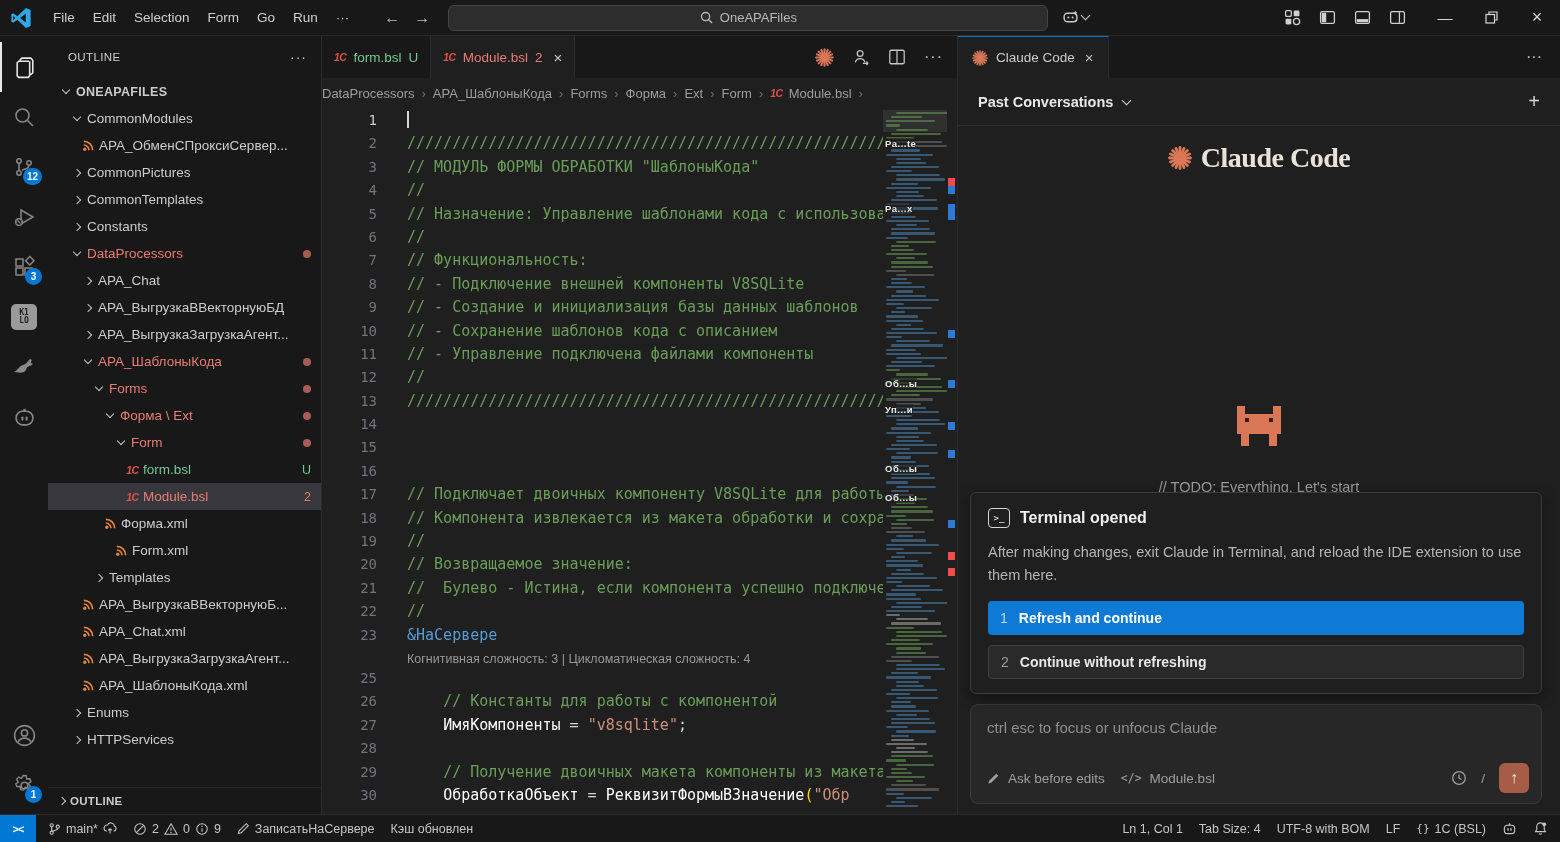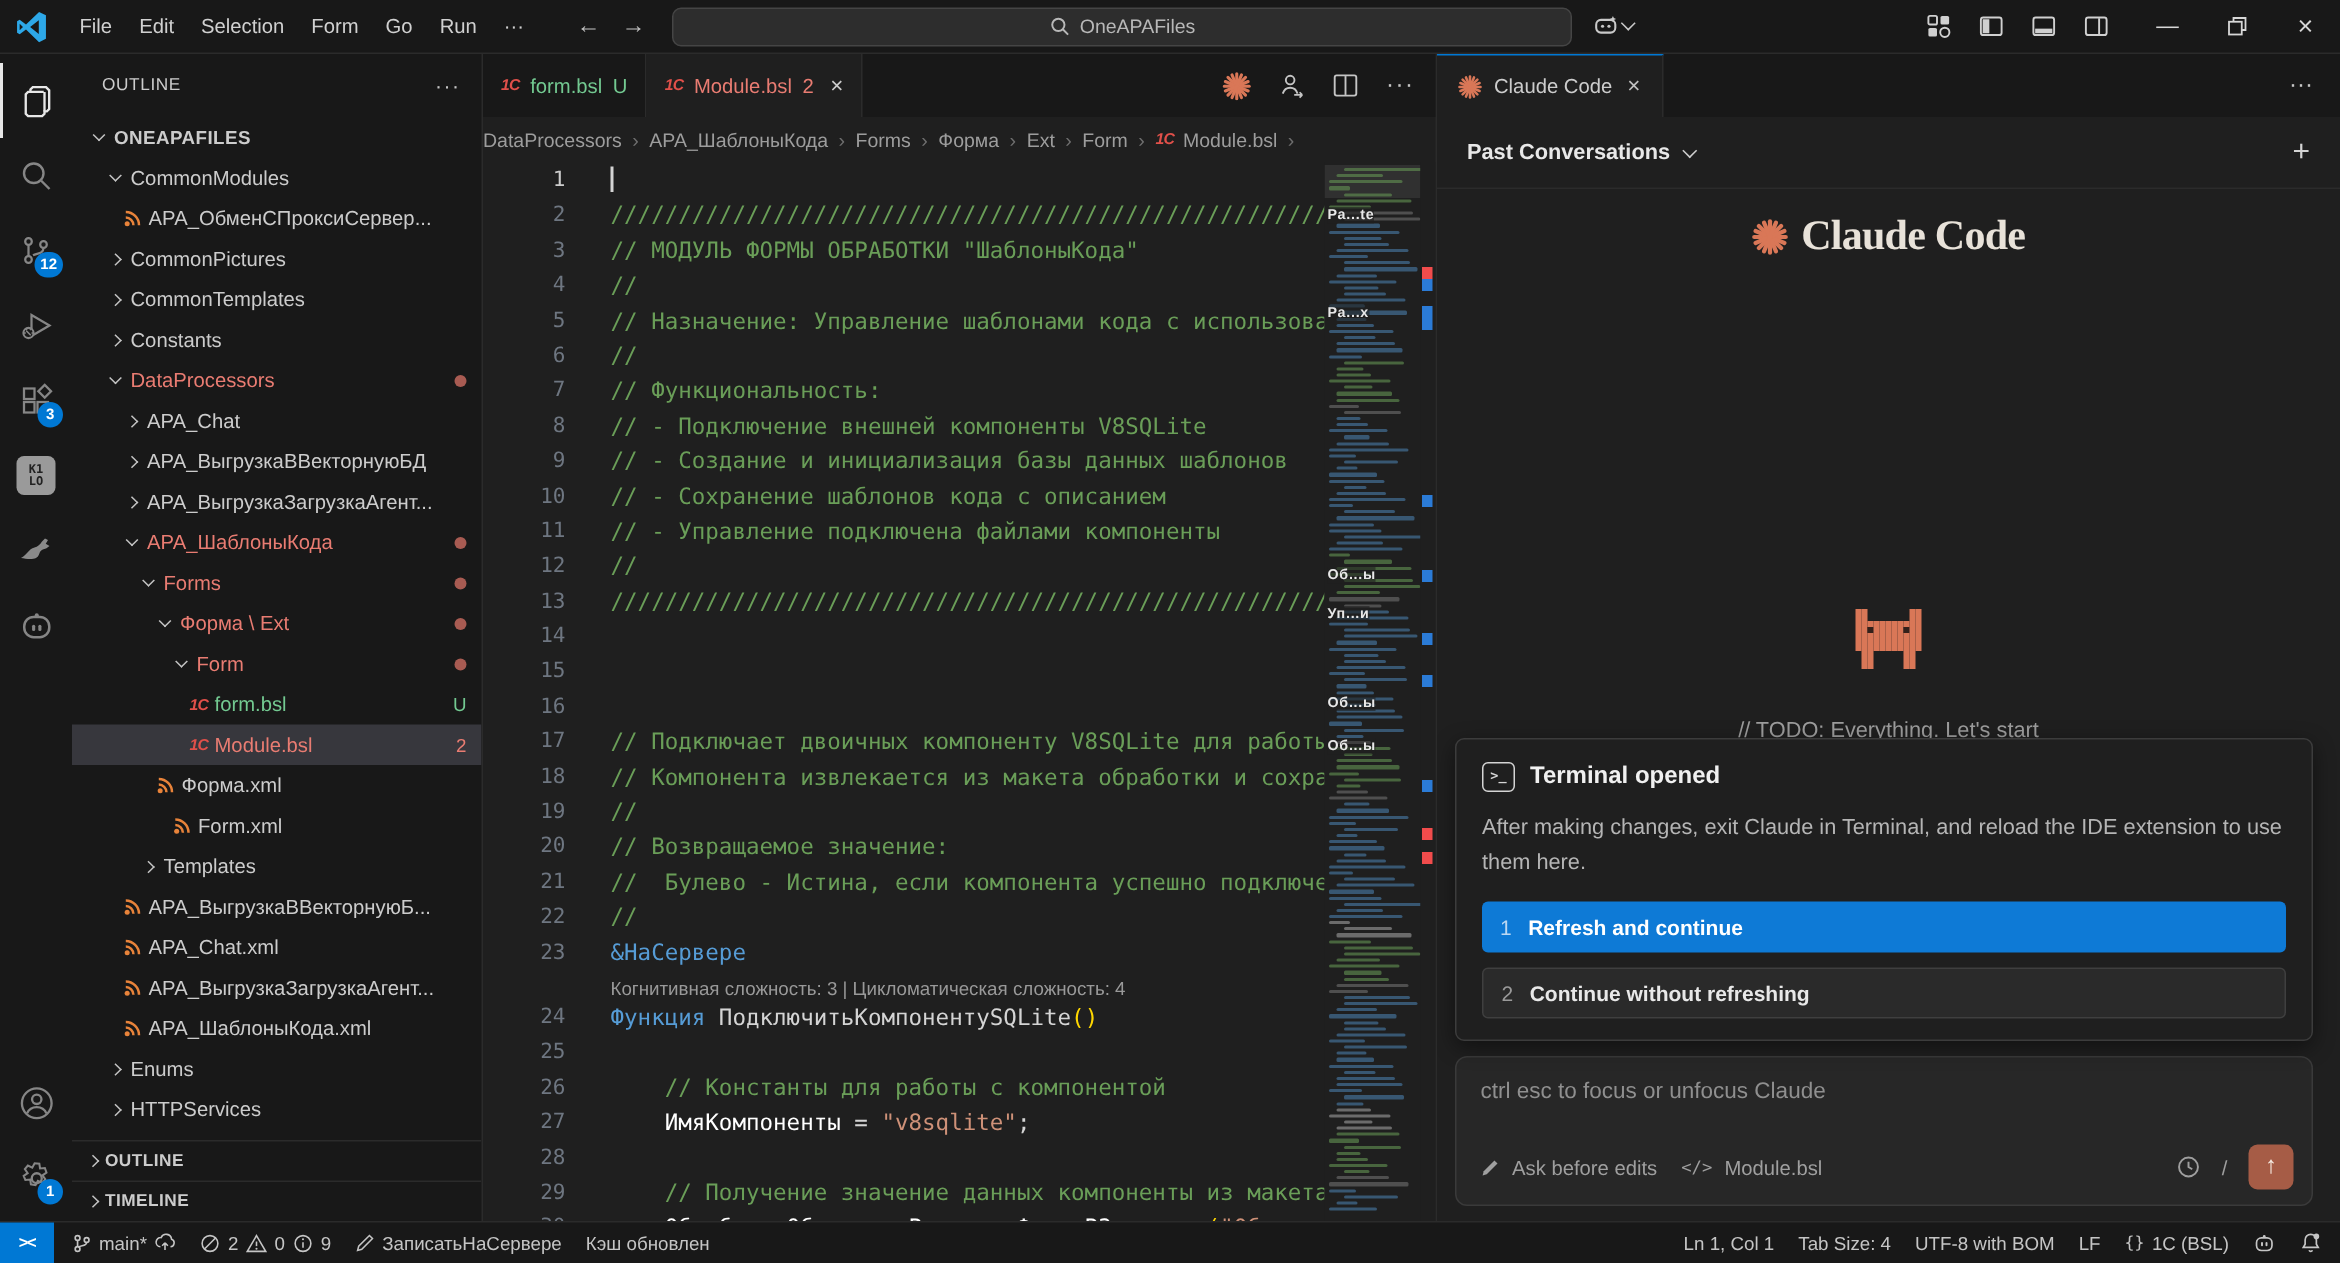--- a/index.html
+++ b/index.html
@@ -491,26 +491,20 @@
             <span class="tree-label">HTTPServices</span>
           </div>
         </div>
       <div class="sb-panels">
         <div class="sb-panel-row">
           <span class="chev col" style="width:16px;display:flex;justify-content:center;">
               <i></i>
             </span>
           <span>OUTLINE</span>
         </div>
-        <div class="sb-panel-row">
-          <span class="chev col" style="width:16px;display:flex;justify-content:center;">
-              <i></i>
-            </span>
-          <span>TIMELINE</span>
-        </div>
       </div>
     </div>
 
     <div class="editor">
       <div class="tabbar">
         <div class="tab">
           <span class="ic-1c">1С</span>
           <span class="c-untracked">form.bsl</span>
           <span class="c-untracked">U</span>
         </div>
@@ -581,26 +575,25 @@
             <div class="code-line"><span class="ln">15</span></div>
             <div class="code-line"><span class="ln">16</span><span class="lc"></span></div>
             <div class="code-line"><span class="ln">17</span><span class="lc"><span class="tk-cm">// Подключает двоичных компоненту V8SQLite для работы</span></span></div>
             <div class="code-line"><span class="ln">18</span><span class="lc"><span class="tk-cm">// Компонента извлекается из макета обработки и сохраняется</span></span></div>
             <div class="code-line"><span class="ln">19</span><span class="lc"><span class="tk-cm">//</span></span></div>
             <div class="code-line"><span class="ln">20</span><span class="lc"><span class="tk-cm">// Возвращаемое значение:</span></span></div>
             <div class="code-line"><span class="ln">21</span><span class="lc"><span class="tk-cm">//  Булево - Истина, если компонента успешно подключена</span></span></div>
             <div class="code-line"><span class="ln">22</span><span class="lc"><span class="tk-cm">//</span></span></div>
             <div class="code-line"><span class="ln">23</span><span class="lc"><span class="tk-kw">&amp;НаСервере</span></span></div>
             <div class="code-line lens"><span class="ln"></span><span class="lc"><span class="lens-text">Когнитивная сложность: 3 | Цикломатическая сложность: 4</span></span></div>
-            <div class="code-line"><span class="ln">24</span><span class="lc"><span class="tk-kw">Функция</span><span class="tk-pl"> ПодключитьКомпонентуSQLite</span><span class="tk-br">()</span></span></div>
             <div class="code-line"><span class="ln">25</span><span class="lc"></span></div>
             <div class="code-line"><span class="ln">26</span><span class="lc"><span class="tk-pl">    </span><span class="tk-cm">// Константы для работы с компонентой</span></span></div>
             <div class="code-line"><span class="ln">27</span><span class="lc"><span class="tk-pl">    </span><span class="tk-vr">ИмяКомпоненты</span><span class="tk-pl"> = </span><span class="tk-st">"v8sqlite"</span><span class="tk-pl">;</span></span></div>
             <div class="code-line"><span class="ln">28</span><span class="lc"></span></div>
-            <div class="code-line"><span class="ln">29</span><span class="lc"><span class="tk-pl">    </span><span class="tk-cm">// Получение значение данных компоненты из макета</span></span></div>
+            <div class="code-line"><span class="ln">29</span><span class="lc"><span class="tk-pl">    </span><span class="tk-cm">// Получение двоичных макета компоненты из макета</span></span></div>
             <div class="code-line"><span class="ln">30</span><span class="lc"><span class="tk-pl">    </span><span class="tk-vr">ОбработкаОбъект</span><span class="tk-pl"> = </span><span class="tk-vr">РеквизитФормыВЗначение</span><span class="tk-br">(</span><span class="tk-st">"Обр</span></span></div>
           </div>
         <div class="minimap" id="minimap">
             <div class="mm-slider"></div>
             <div class="mm-line" style="top: 4px; left: 13px; width: 53px; background: rgba(106, 158, 88, 0.55);"></div>
             <div class="mm-line" style="top: 8.15px; left: 8px; width: 31px; background: rgba(106, 158, 88, 0.55);"></div>
             <div class="mm-line" style="top: 12.3px; left: 3px; width: 49px; background: rgba(106, 158, 88, 0.55);"></div>
             <div class="mm-line" style="top: 16.45px; left: 3px; width: 14px; background: rgba(106, 158, 88, 0.55);"></div>
             <div class="mm-line" style="top: 20.6px; left: 13px; width: 32px; background: rgba(106, 158, 88, 0.55);"></div>
             <div class="mm-line" style="top: 24.75px; left: 8px; width: 50px; background: rgba(106, 158, 88, 0.55);"></div>

